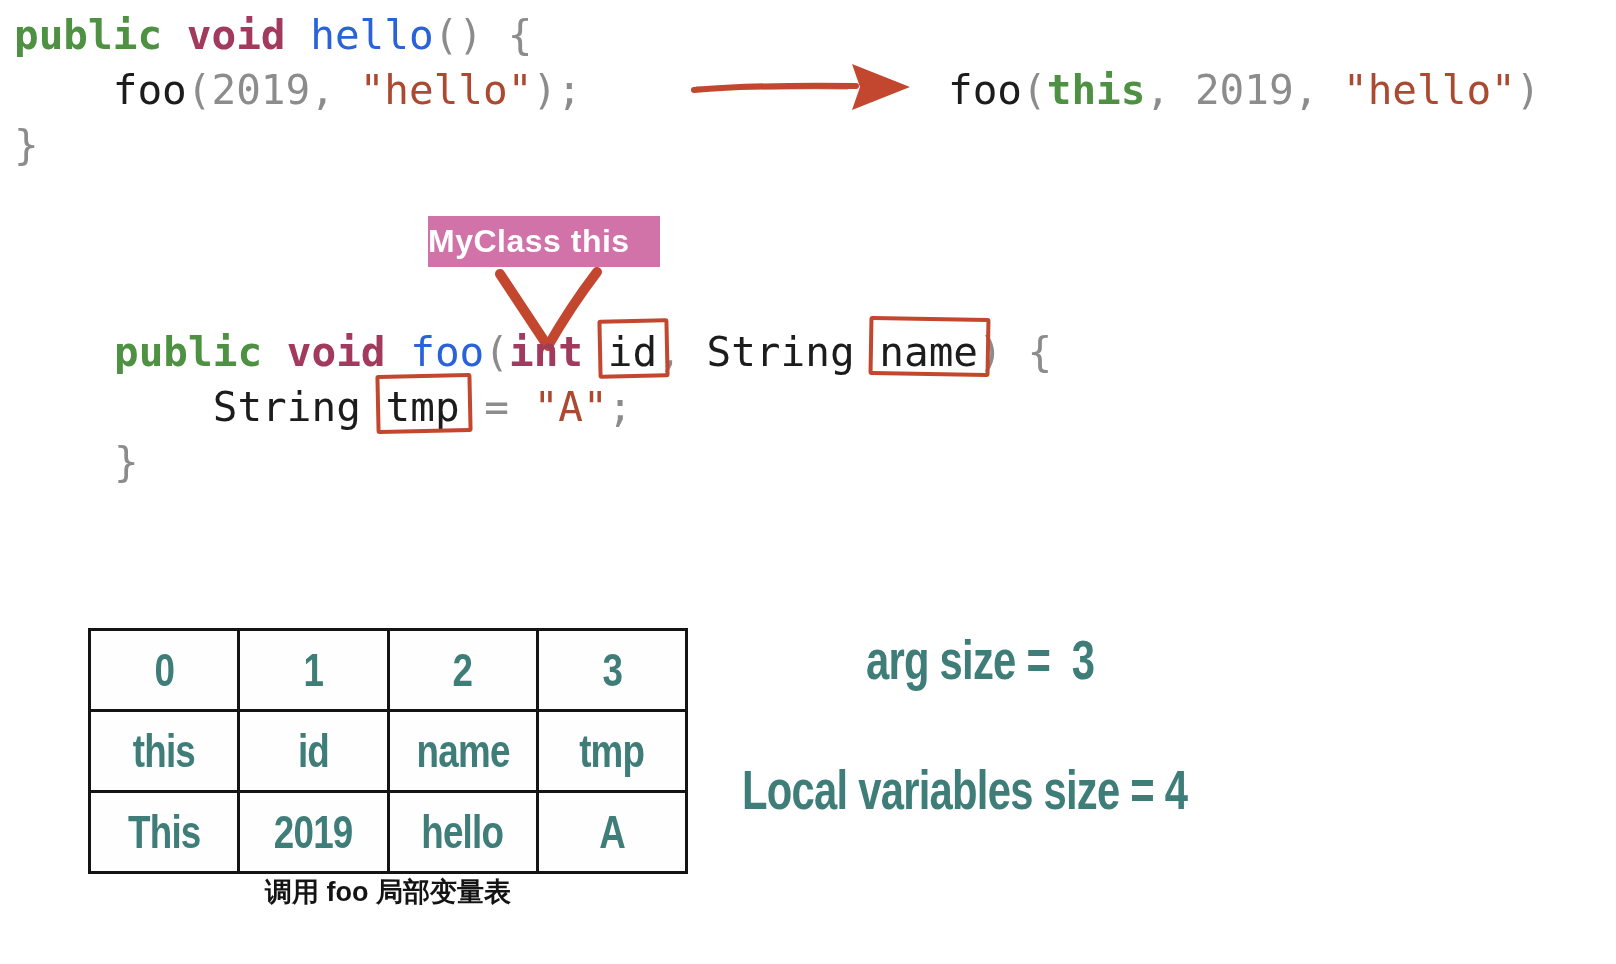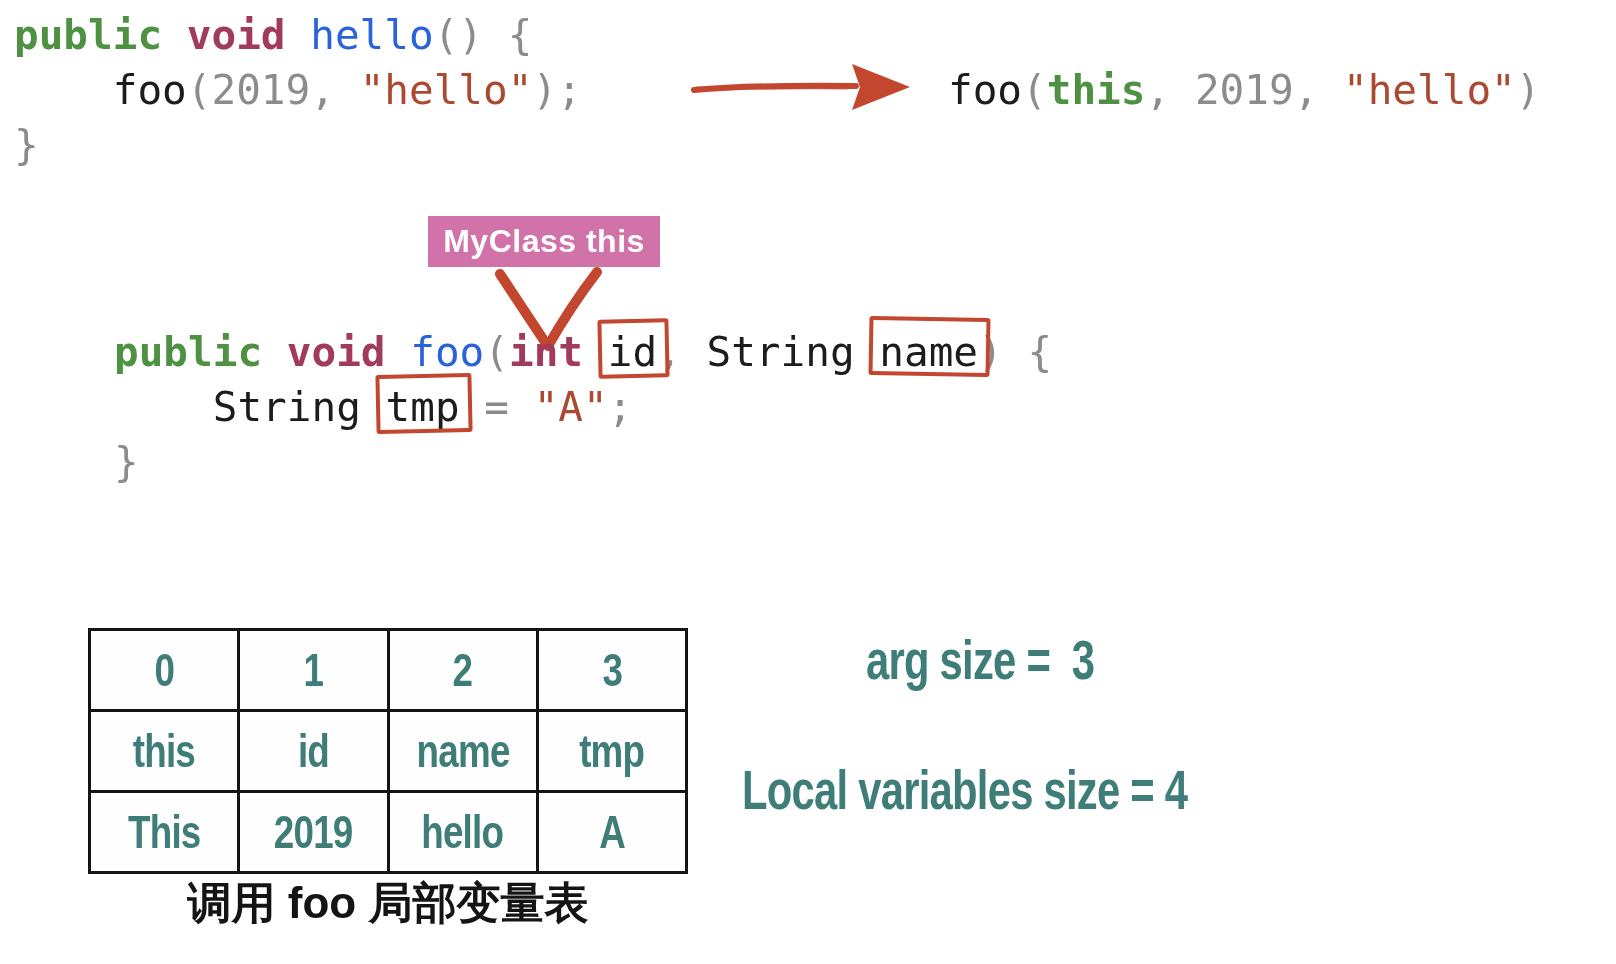--- a/index.html
+++ b/index.html
@@ -26,21 +26,21 @@
     border:4px solid #c3472f;border-radius:3px;
     transform:rotate(-1.2deg);
   }
   .boxed.alt::after{transform:rotate(1deg);top:-11px;bottom:0;}
   
   .pink-label{
     position:absolute;left:428px;top:216px;width:232px;height:51px;
     background:#d173a8;color:#ffffff;
     font-family:"Liberation Sans", sans-serif;
     font-size:32px;font-weight:600;
-    display:flex;align-items:center;justify-content:center;
+    display:flex;align-items:center;
     letter-spacing:.5px;
   }
   
   .svg-abs{position:absolute;}
   
   table.lv{
     position:absolute;left:88px;top:628px;
     width:600px;height:238px;
     border-collapse:collapse;table-layout:fixed;
   }
@@ -51,21 +51,21 @@
   .cellt{
     display:inline-block;
     font-family:"Liberation Sans", sans-serif;
     font-weight:800;font-size:46px;letter-spacing:-1px;
     color:#3f7d79;transform:scaleX(0.8);
   }
   .tbl-caption{
     position:absolute;left:88px;top:874px;width:600px;
     text-align:center;
     font-family:"Liberation Sans", sans-serif;
-    font-weight:700;font-size:44px;color:#141414;
+    font-weight:700;font-size:27px;color:#141414;
   }
   
   .teal-note{
     position:absolute;
     font-family:"Liberation Sans", sans-serif;
     font-weight:800;color:#3f7d79;
     letter-spacing:-1px;white-space:pre;
     transform:scaleX(0.76);transform-origin:left top;
   }
   .arg-size{left:866px;top:628px;font-size:55px;}

